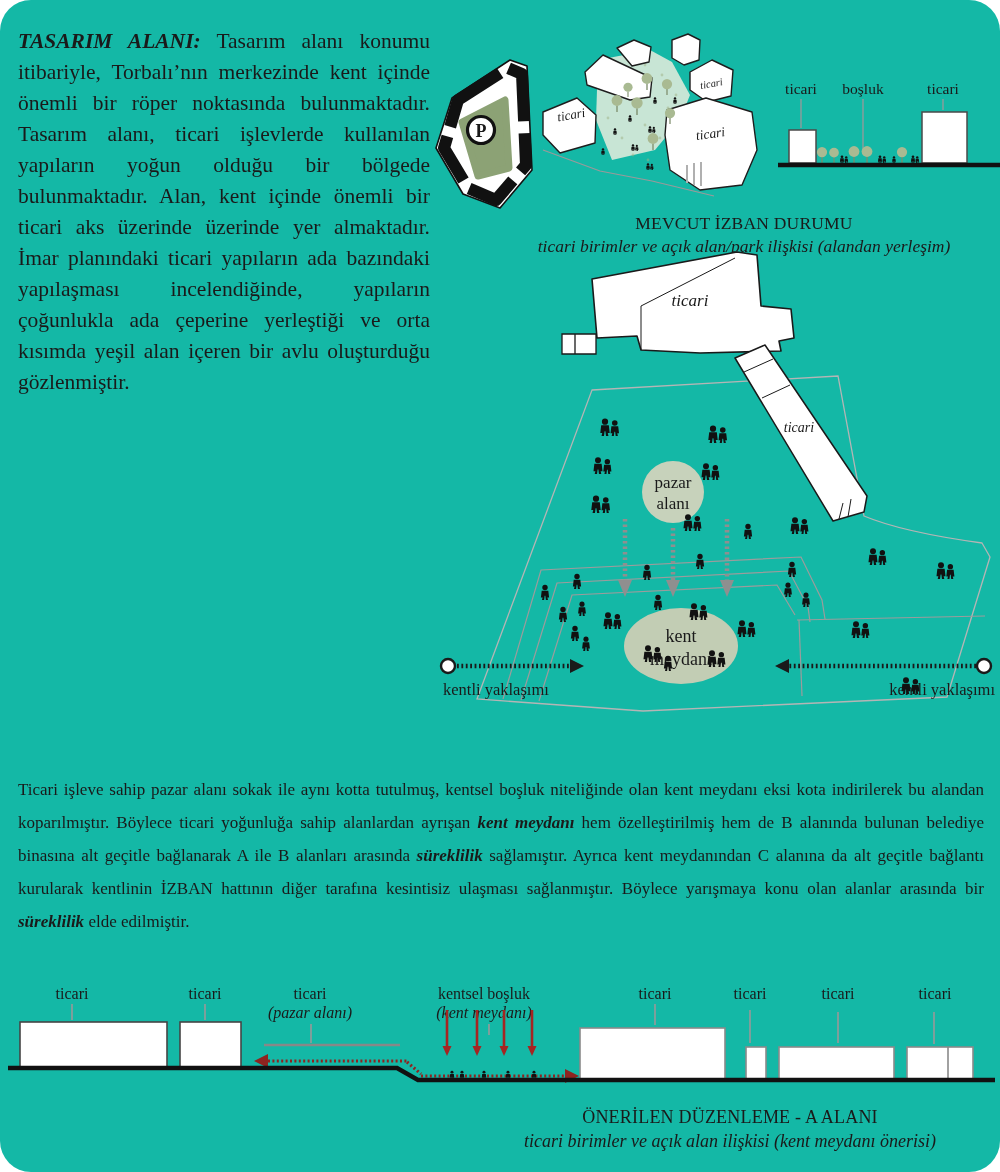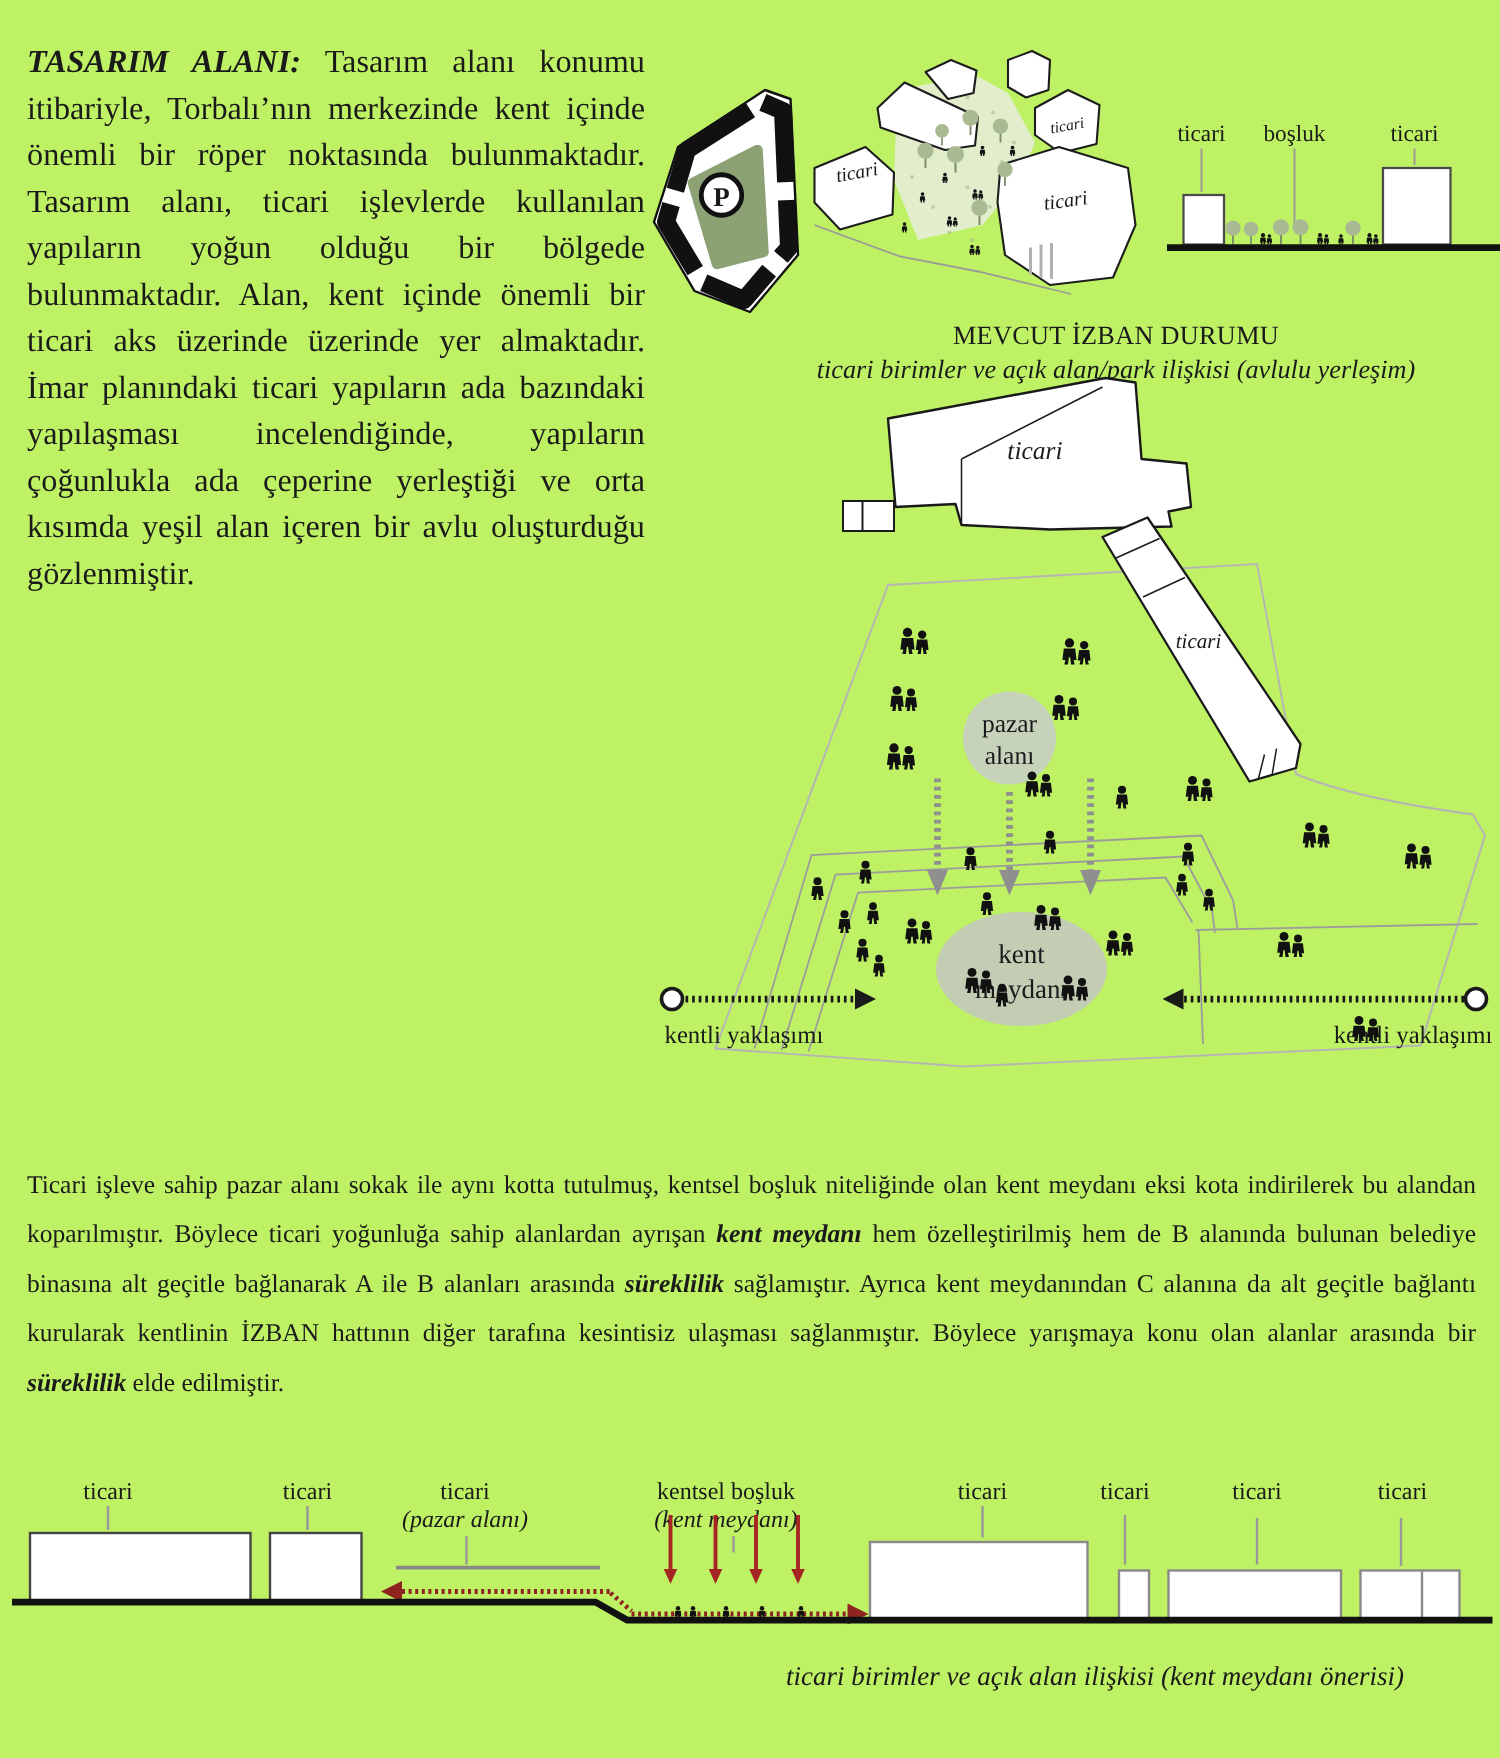--- a/index.html
+++ b/index.html
@@ -1,17 +1,17 @@
 <!DOCTYPE html>
 <html><head>
 <meta charset="utf-8">
 <style>
   html,body{margin:0;padding:0;background:#fff;}
-  .page{position:relative;width:1000px;height:1172px;background:#bef264;overflow:hidden;
-        font-family:"Liberation Serif",serif;color:#1a1a1a;}
+  .page{position:relative;width:1000px;height:1172px;background:#14b8a6;overflow:hidden;
+        font-family:"Liberation Serif",serif;color:#1a1a1a;border-radius:31px;}
   .leftcol{position:absolute;left:18px;top:26px;width:412px;font-size:21.5px;
            line-height:31px;text-align:justify;}
   .leftcol p{margin:0;}
   .leftcol .p2{margin-top:70px;}
   .lead{font-weight:bold;font-style:italic;}
   .bi{font-weight:bold;font-style:italic;}
   .midpara{position:absolute;left:18px;top:741px;width:966px;font-size:17px;
            line-height:33px;text-align:justify;margin-top:32px;}
   .cap{position:absolute;text-align:center;font-size:17.5px;line-height:1.32;color:#1a1a1a;}
   .cap .t{letter-spacing:.2px;}
@@ -135,21 +135,21 @@
       <use href="#prs2" transform="translate(842,163) scale(0.5)"></use>
       <use href="#prs2" transform="translate(880,163) scale(0.5)"></use>
       <use href="#prs" transform="translate(894,163) scale(0.45)"></use>
       <use href="#prs2" transform="translate(913,163) scale(0.5)"></use>
     </g>
     <line x1="778" y1="165" x2="1000" y2="165" stroke="#111" stroke-width="4.5"></line>
   </svg>
 
   <div class="cap cap-mevcut">
     <span class="t">MEVCUT İZBAN DURUMU</span>
-    <span class="sub">ticari birimler ve açık alan/park ilişkisi (avlulu yerleşim)</span>
+    <span class="sub">ticari birimler ve açık alan/park ilişkisi (alandan yerleşim)</span>
   </div>
 
   <svg style="left:432px;top:245px" width="568" height="470" viewBox="432 245 568 470">
     <path d="M592,390 L838,376 L864,516 Q902,532 982,543 L990,557 L947,697 L643,711 L477,699 Z" fill="none" stroke="#b5b5b5" stroke-width="1.3"></path>
     <g fill="none" stroke="#9c9c9c" stroke-width="1.2">
       <path d="M503,699 L541,570 L801,557 L822,600 L825,619"></path>
       <path d="M521,700 L557,583 L789,571 L808,607 L810,622"></path>
       <path d="M539,701 L572,595 L777,585 L795,615"></path>
       <path d="M797,620 L985,616"></path>
       <path d="M799,620 L802,696"></path>
@@ -287,16 +287,17 @@
       <use href="#prs" transform="translate(452,1079) scale(0.55)"></use>
       <use href="#prs" transform="translate(462,1079) scale(0.55)"></use>
       <use href="#prs" transform="translate(484,1079) scale(0.55)"></use>
       <use href="#prs" transform="translate(508,1079) scale(0.55)"></use>
       <use href="#prs" transform="translate(534,1079) scale(0.55)"></use>
     </g>
     <path d="M8,1068 L397,1068 L418,1080 L995,1080" fill="none" stroke="#111" stroke-width="4.5"></path>
   </svg>
 
   <div class="cap cap-oneri">
+    <span class="t">ÖNERİLEN DÜZENLEME - A  ALANI</span>
     <span class="sub">ticari birimler ve açık alan ilişkisi (kent meydanı önerisi)</span>
   </div>
 
 </div>
 
 </body></html>

